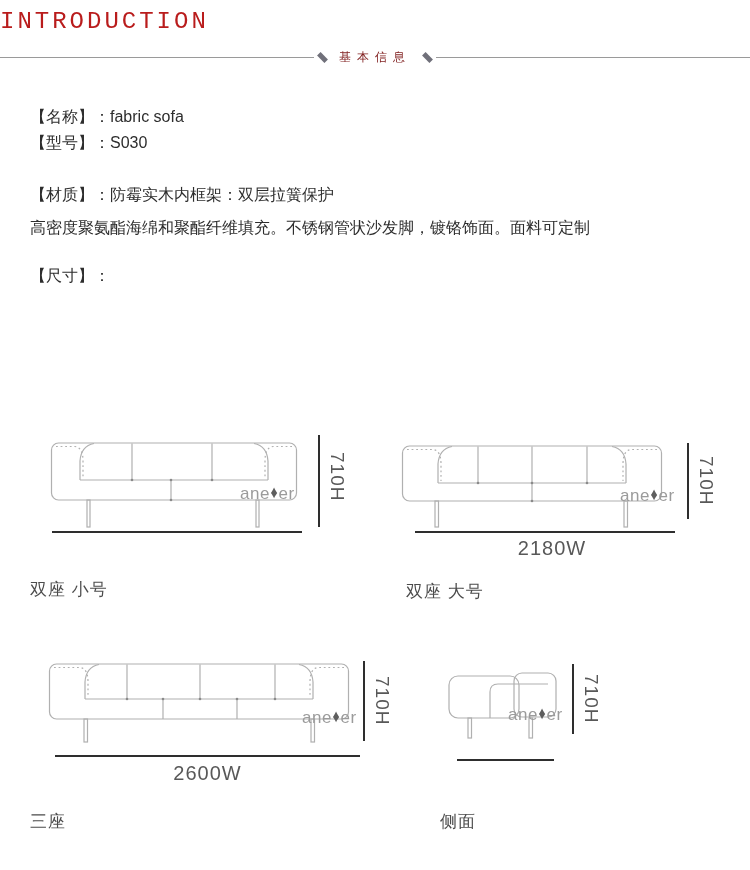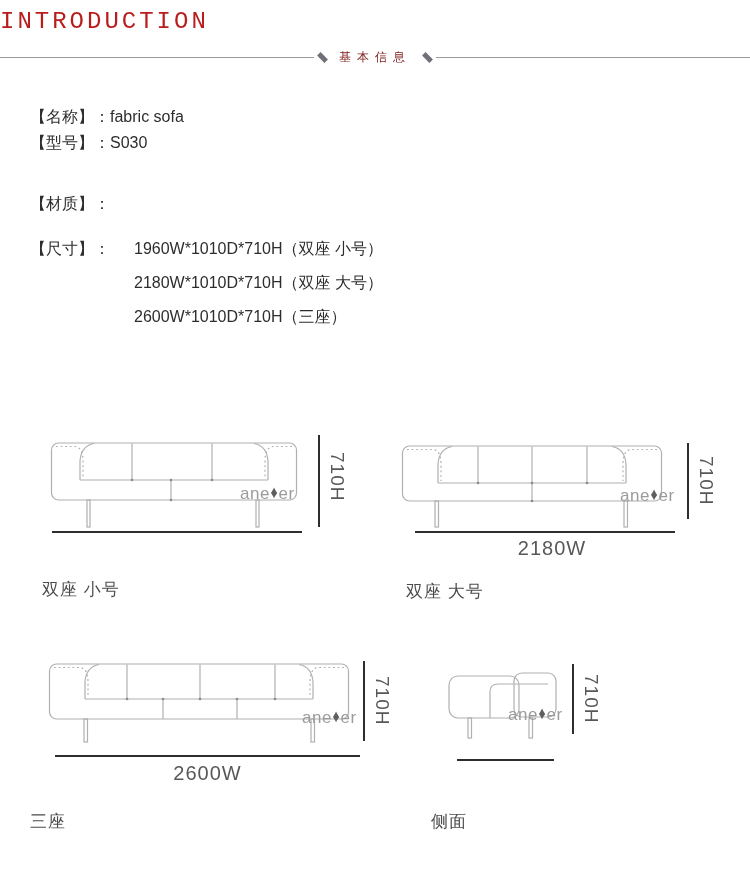--- a/index.html
+++ b/index.html
@@ -15,23 +15,23 @@
   .sub-line{flex:1;height:1px;background:#9a9a9a;}
   .diamond{width:9px;height:9px;background:#70707a;transform:rotate(45deg) scale(1.15,0.55);
            margin:0 4px;flex:0 0 auto;}
   .subtitle-text{flex:0 0 auto;font-size:12px;letter-spacing:6px;color:#7f1d1d;padding:0 8px;text-align:center;}
 
   
   .info{position:absolute;left:30px;top:104px;width:695px;font-size:16px;color:#2d2d2d;}
   .info-row{display:flex;line-height:26px;}
   .row-name{margin-top:0;}
   .row-model{}
-  .row-material{margin-top:35px;}
+  .row-material{margin-top:26px;}
   .desc{line-height:33px;margin-top:3px;}
-  .sizes{display:flex;margin-top:15px;line-height:34px;gap:24px;}
+  .sizes{display:flex;margin-top:15px;line-height:34px;}
   .sizes .lbl{flex:0 0 auto;}
   .sizes .vals{flex:1;}
 
   
   .cell{position:absolute;}
   .cell svg{position:absolute;display:block;}
   .vdim{position:absolute;width:1.5px;background:#2e2e2e;}
   .vlabel{position:absolute;writing-mode:vertical-rl;font-size:19px;color:#585858;
           letter-spacing:1px;}
   .hdim{position:absolute;height:1.5px;background:#2e2e2e;}
@@ -68,28 +68,25 @@
     <div class="info-row row-name">
       <span>【名称】：</span>
       <span>fabric sofa</span>
     </div>
     <div class="info-row row-model">
       <span>【型号】：</span>
       <span>S030</span>
     </div>
     <div class="info-row row-material">
       <span>【材质】：</span>
+      <span>防霉实木内框架：双层拉簧保护</span>
     </div>
+    <div class="desc">高密度聚氨酯海绵和聚酯纤维填充。不锈钢管状沙发脚，镀铬饰面。面料可定制</div>
     <div class="sizes">
       <span class="lbl">【尺寸】：</span>
-      <div class="vals">
-        <div>1960W*1010D*710H（双座 小号）</div>
-        <div>2180W*1010D*710H（双座 大号）</div>
-        <div>2600W*1010D*710H（三座）</div>
-      </div>
     </div>
   </div>
 
   <div class="cell cellA">
     <svg class="line-art" style="left:20px;top:5px" width="248" height="92" viewBox="0 0 248 92">
       <rect x="1.5" y="6" width="245" height="57" rx="7"></rect>
       <path d="M44,6.5 Q31,9 30,24 L30,43"></path>
       <path d="M204,6.5 Q217,9 218,24 L218,43"></path>
       <path class="seam" d="M6,9.5 L25,9.5 Q33,10.5 33,24 L33,41"></path>
       <path class="seam" d="M242,9.5 L223,9.5 Q215,10.5 215,24 L215,41"></path>
@@ -105,21 +102,21 @@
       <rect x="206" y="63" width="3" height="27"></rect>
     </svg>
     <span class="watermark" style="left:210px;top:52px">
       <span>ane</span>
         <span class="wm-icon">♦</span>
         <span>er</span>
     </span>
     <div class="vdim" style="left:288px;top:3px;height:92px"></div>
     <div class="vlabel" style="left:296px;top:20px">710H</div>
     <div class="hdim" style="left:22px;top:99px;width:250px"></div>
-    <div class="caption" style="left:12px;top:146px">双座 小号</div>
+    <div class="caption" style="left:0;top:146px">双座 小号</div>
   </div>
 
   <div class="cell cellB">
     <svg class="line-art" style="left:3px;top:12px" width="262" height="84" viewBox="0 0 262 84">
       <rect x="1.5" y="2" width="259" height="55" rx="7"></rect>
       <path d="M51,2.5 Q38,5 37,20 L37,39"></path>
       <path d="M211,2.5 Q224,5 225,20 L225,39"></path>
       <path class="seam" d="M6,5.5 L32,5.5 Q40,6.5 40,20 L40,37"></path>
       <path class="seam" d="M256,5.5 L230,5.5 Q222,6.5 222,20 L222,37"></path>
       <line x1="77" y1="2.5" x2="77" y2="39"></line>
@@ -187,16 +184,16 @@
       <rect x="81" y="46" width="3.5" height="20"></rect>
     </svg>
     <span class="watermark" style="left:88px;top:47px">
       <span>ane</span>
         <span class="wm-icon">♦</span>
         <span>er</span>
     </span>
     <div class="vdim" style="left:152px;top:6px;height:70px"></div>
     <div class="vlabel" style="left:160px;top:16px">710H</div>
     <div class="hdim" style="left:37px;top:101px;width:97px"></div>
-    <div class="caption" style="left:11px;top:152px">侧面</div>
+    <div class="caption" style="left:20px;top:152px">侧面</div>
   </div>
 
 </div>
 
 </body></html>

